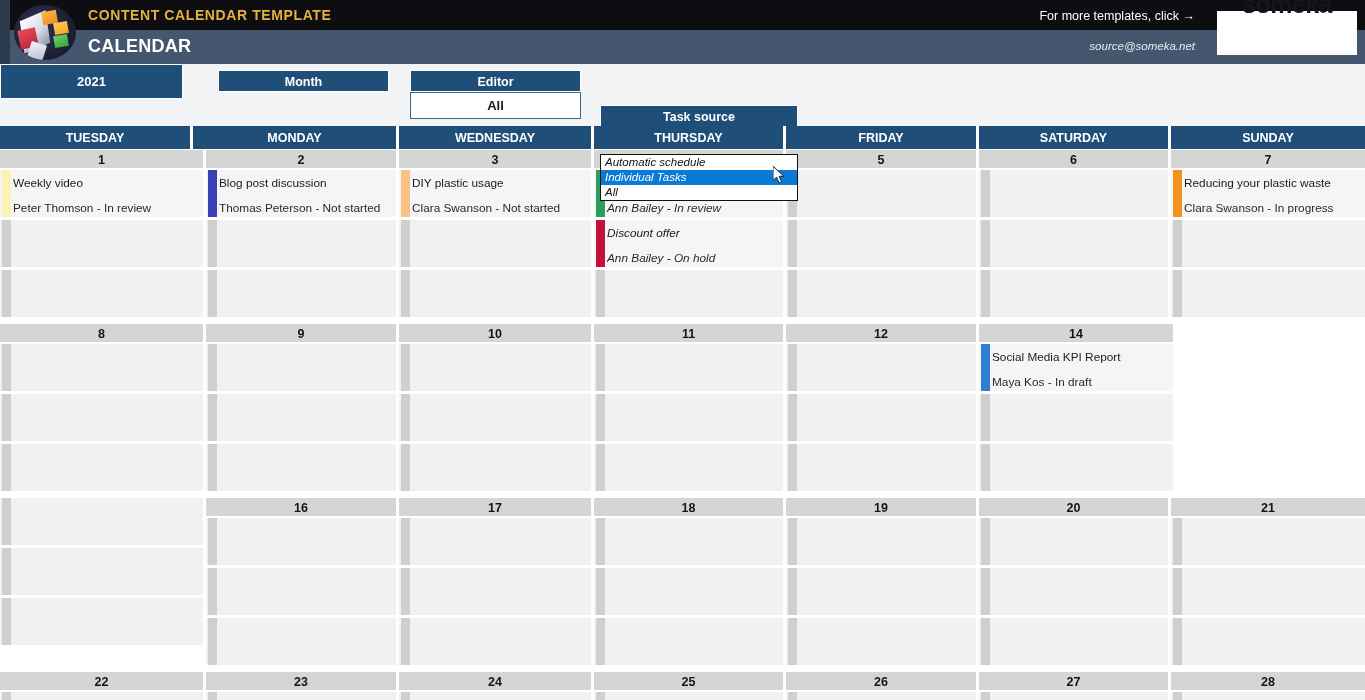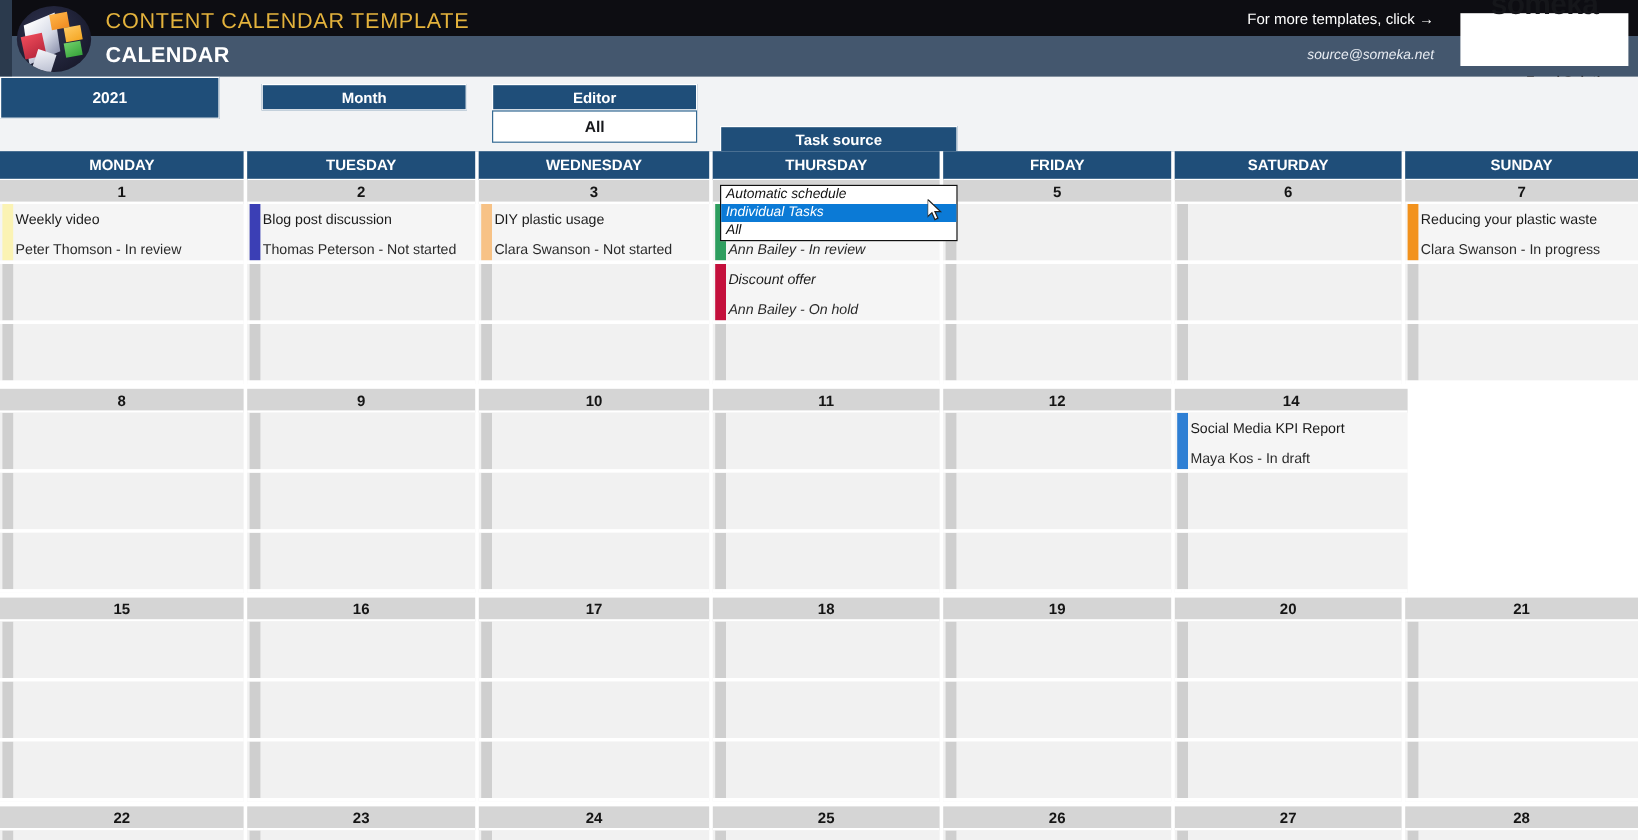--- a/index.html
+++ b/index.html
@@ -36,21 +36,21 @@
   }
   .sh.s1 { left: 8px;  top: 10px; width: 26px; height: 34px; background: linear-gradient(150deg,#ffffff 0%,#d8dce8 55%,#8d93ae 100%); transform: skewY(-16deg) rotate(-8deg); }
   .sh.s2 { left: 5px;  top: 24px; width: 18px; height: 19px; background: linear-gradient(160deg,#ef4b5a,#b3243a); transform: rotate(-12deg); }
   .sh.s3 { left: 28px; top: 6px;  width: 15px; height: 13px; background: linear-gradient(160deg,#ffb648,#f08a20); transform: rotate(-10deg); }
   .sh.s4 { left: 40px; top: 17px; width: 14px; height: 12px; background: linear-gradient(160deg,#ffc961,#f5a623); transform: rotate(-10deg); }
   .sh.s5 { left: 40px; top: 30px; width: 14px; height: 12px; background: linear-gradient(160deg,#6fcf6a,#36a43a); transform: rotate(-10deg); }
   .sh.s6 { left: 15px; top: 38px; width: 16px; height: 16px; background: linear-gradient(150deg,#f5f6fa,#b9bed0); transform: rotate(18deg); }
 
   #template-title {
     position: absolute; left: 88px; top: 7px;
-    font-size: 18px; font-weight: normal; letter-spacing: 0.6px;
+    font-size: 14px; font-weight: bold; letter-spacing: 0.6px;
     color: #e3b23c;
   }
   #sheet-title {
     position: absolute; left: 88px; top: 36px;
     font-size: 18px; font-weight: bold; letter-spacing: 0.3px;
     color: #ffffff;
   }
   #more-templates {
     position: absolute; right: 170px; top: 9px;
     font-size: 12.5px; color: #ffffff;
@@ -238,22 +238,22 @@
 
       <svg id="mouse-cursor" viewBox="0 0 13 19">
         <polygon points="0,0 0,14.5 3.6,11.2 6.1,17 8.6,15.8 6.1,10.3 10.8,10.3" fill="#ffffff" stroke="#222222" stroke-width="1"></polygon>
       </svg>
     </div>
   </div>
 </div>
 
 <div id="calendar">
   <div id="dow-row">
+      <div class="dow" style="width: 193px;">TUESDAY</div>
       <div class="dow" style="width: 206px;">MONDAY</div>
-      <div class="dow" style="width: 193px;">TUESDAY</div>
       <div class="dow" style="width: 195px;">WEDNESDAY</div>
       <div class="dow" style="width: 192px;">THURSDAY</div>
       <div class="dow" style="width: 193px;">FRIDAY</div>
       <div class="dow" style="width: 192px;">SATURDAY</div>
       <div class="dow" style="width: 194px; border-right: none;">SUNDAY</div>
     </div>
   <div id="weeks-host">
       <div class="week-row">
         <div class="day-cell" style="width: 206px;">
           <div class="day-num">1</div>
@@ -425,21 +425,20 @@
             <div class="accent" style="background: rgb(207, 207, 207);"></div>
           </div>
           <div class="slot">
             <div class="accent" style="background: rgb(207, 207, 207);"></div>
           </div>
         </div>
       </div>
       <div class="spacer-row"></div>
       <div class="week-row">
         <div class="day-cell" style="width: 206px;">
-          <div class="day-num">15</div>
           <div class="slot">
             <div class="accent" style="background: rgb(207, 207, 207);"></div>
           </div>
           <div class="slot">
             <div class="accent" style="background: rgb(207, 207, 207);"></div>
           </div>
           <div class="slot">
             <div class="accent" style="background: rgb(207, 207, 207);"></div>
           </div>
         </div>

